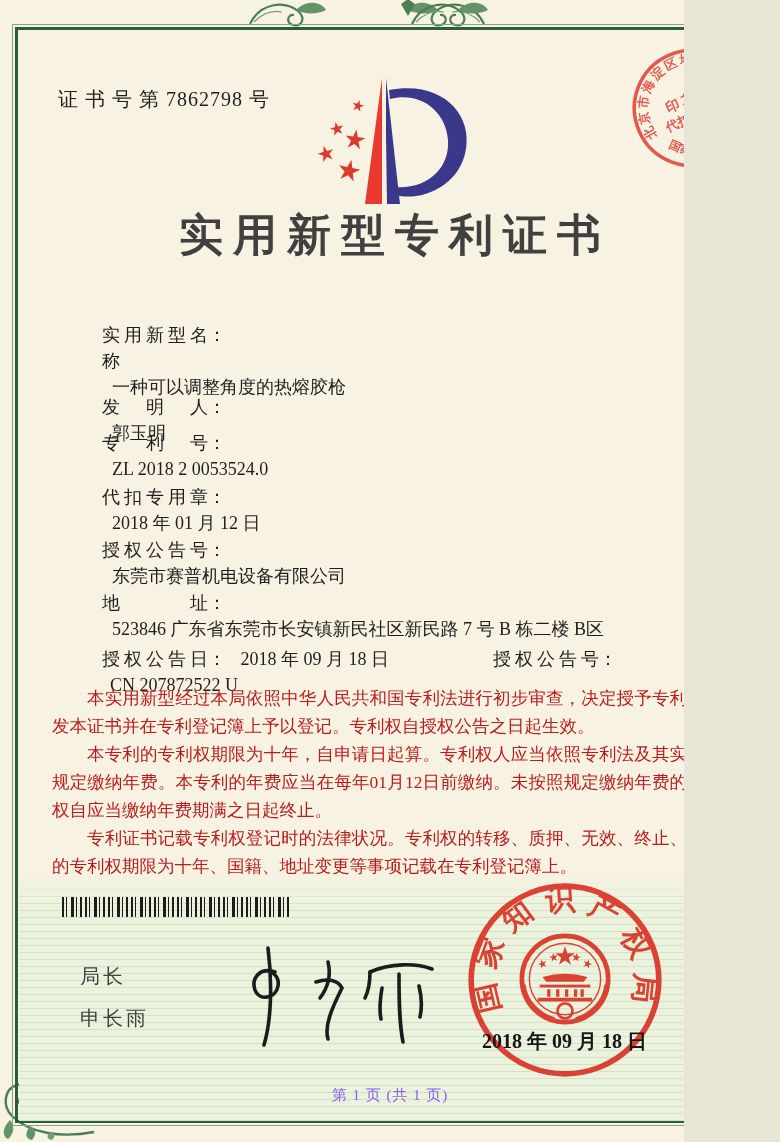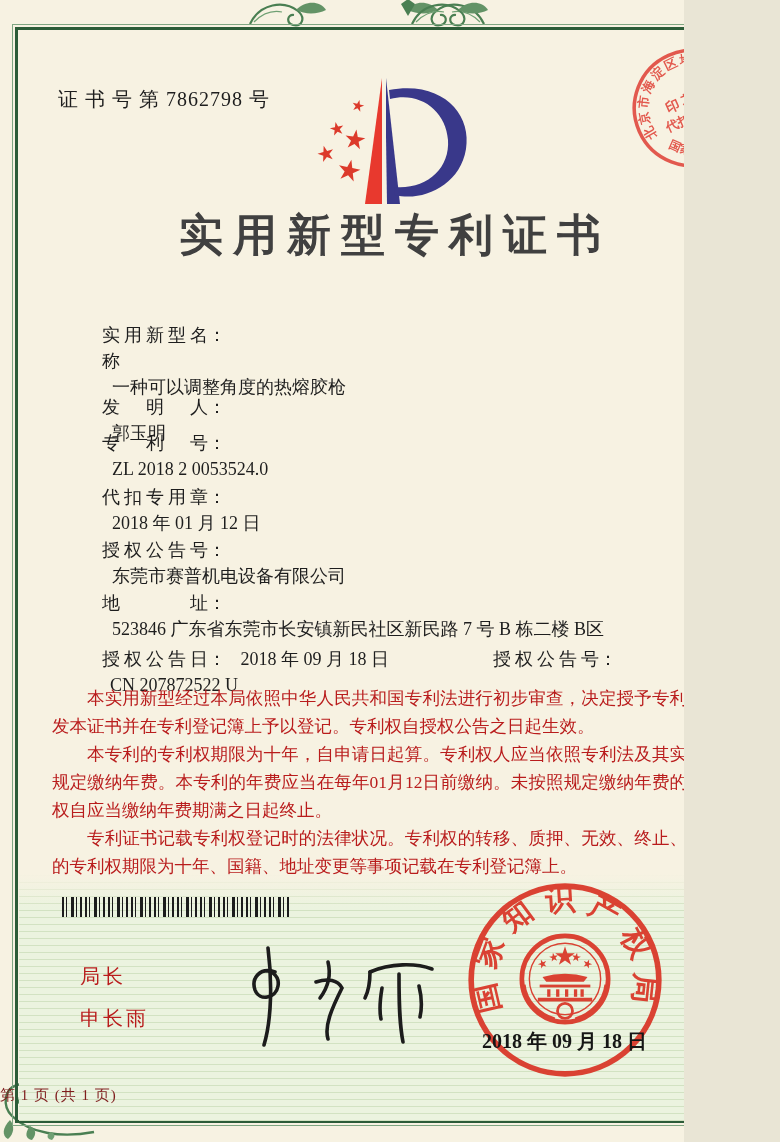--- a/index.html
+++ b/index.html
@@ -31,27 +31,27 @@
   .fvalue.short2{width:170px;margin-left:8px;}
   .paras{position:absolute;left:52px;top:684px;width:688px;font-size:17.5px;color:#b91c1c;}
   .paras p{margin:0;line-height:28px;text-indent:2em;text-align:justify;}
   .barcode{position:absolute;left:62px;top:897px;width:228px;height:20px;
     background:repeating-linear-gradient(90deg,
       #1d1d1d 0px,#1d1d1d 2px,rgba(0,0,0,0) 2px,rgba(0,0,0,0) 4px,
       #1d1d1d 4px,#1d1d1d 5px,rgba(0,0,0,0) 5px,rgba(0,0,0,0) 9px,
       #1d1d1d 9px,#1d1d1d 12px,rgba(0,0,0,0) 12px,rgba(0,0,0,0) 14px,
       #1d1d1d 14px,#1d1d1d 15px,rgba(0,0,0,0) 15px,rgba(0,0,0,0) 18px,
       #1d1d1d 18px,#1d1d1d 20px,rgba(0,0,0,0) 20px,rgba(0,0,0,0) 23px);}
-  .signer{position:absolute;left:80px;top:955px;font-size:20px;letter-spacing:3px;line-height:42px;color:#b91c1c;}
+  .signer{position:absolute;left:80px;top:955px;font-size:20px;letter-spacing:3px;line-height:42px;color:#404040;}
   .sig-svg{position:absolute;left:220px;top:938px;}
   .seal-svg{position:absolute;left:463px;top:878px;opacity:.92;}
   .seal-date{position:absolute;left:482px;top:1028px;font-size:20px;font-weight:bold;letter-spacing:0px;color:#161616;}
   .stamp-svg{position:absolute;left:606px;top:22px;opacity:.88;}
   .logo-svg{position:absolute;left:292px;top:76px;}
-  .footer{position:absolute;left:0;top:1086px;width:780px;text-align:left;font-size:15px;letter-spacing:1px;color:#7f1d1d;}
+  .footer{position:absolute;left:0;top:1086px;width:780px;text-align:center;font-size:15px;letter-spacing:1px;color:#8b5cf6;}
   .orn{position:absolute;}
 </style>
 </head>
 <body>
 
 <div class="page">
 
   <svg class="orn" style="left:246px;top:-2px;" width="324" height="32" viewBox="0 0 324 32">
     <defs>
       <g id="curl">

